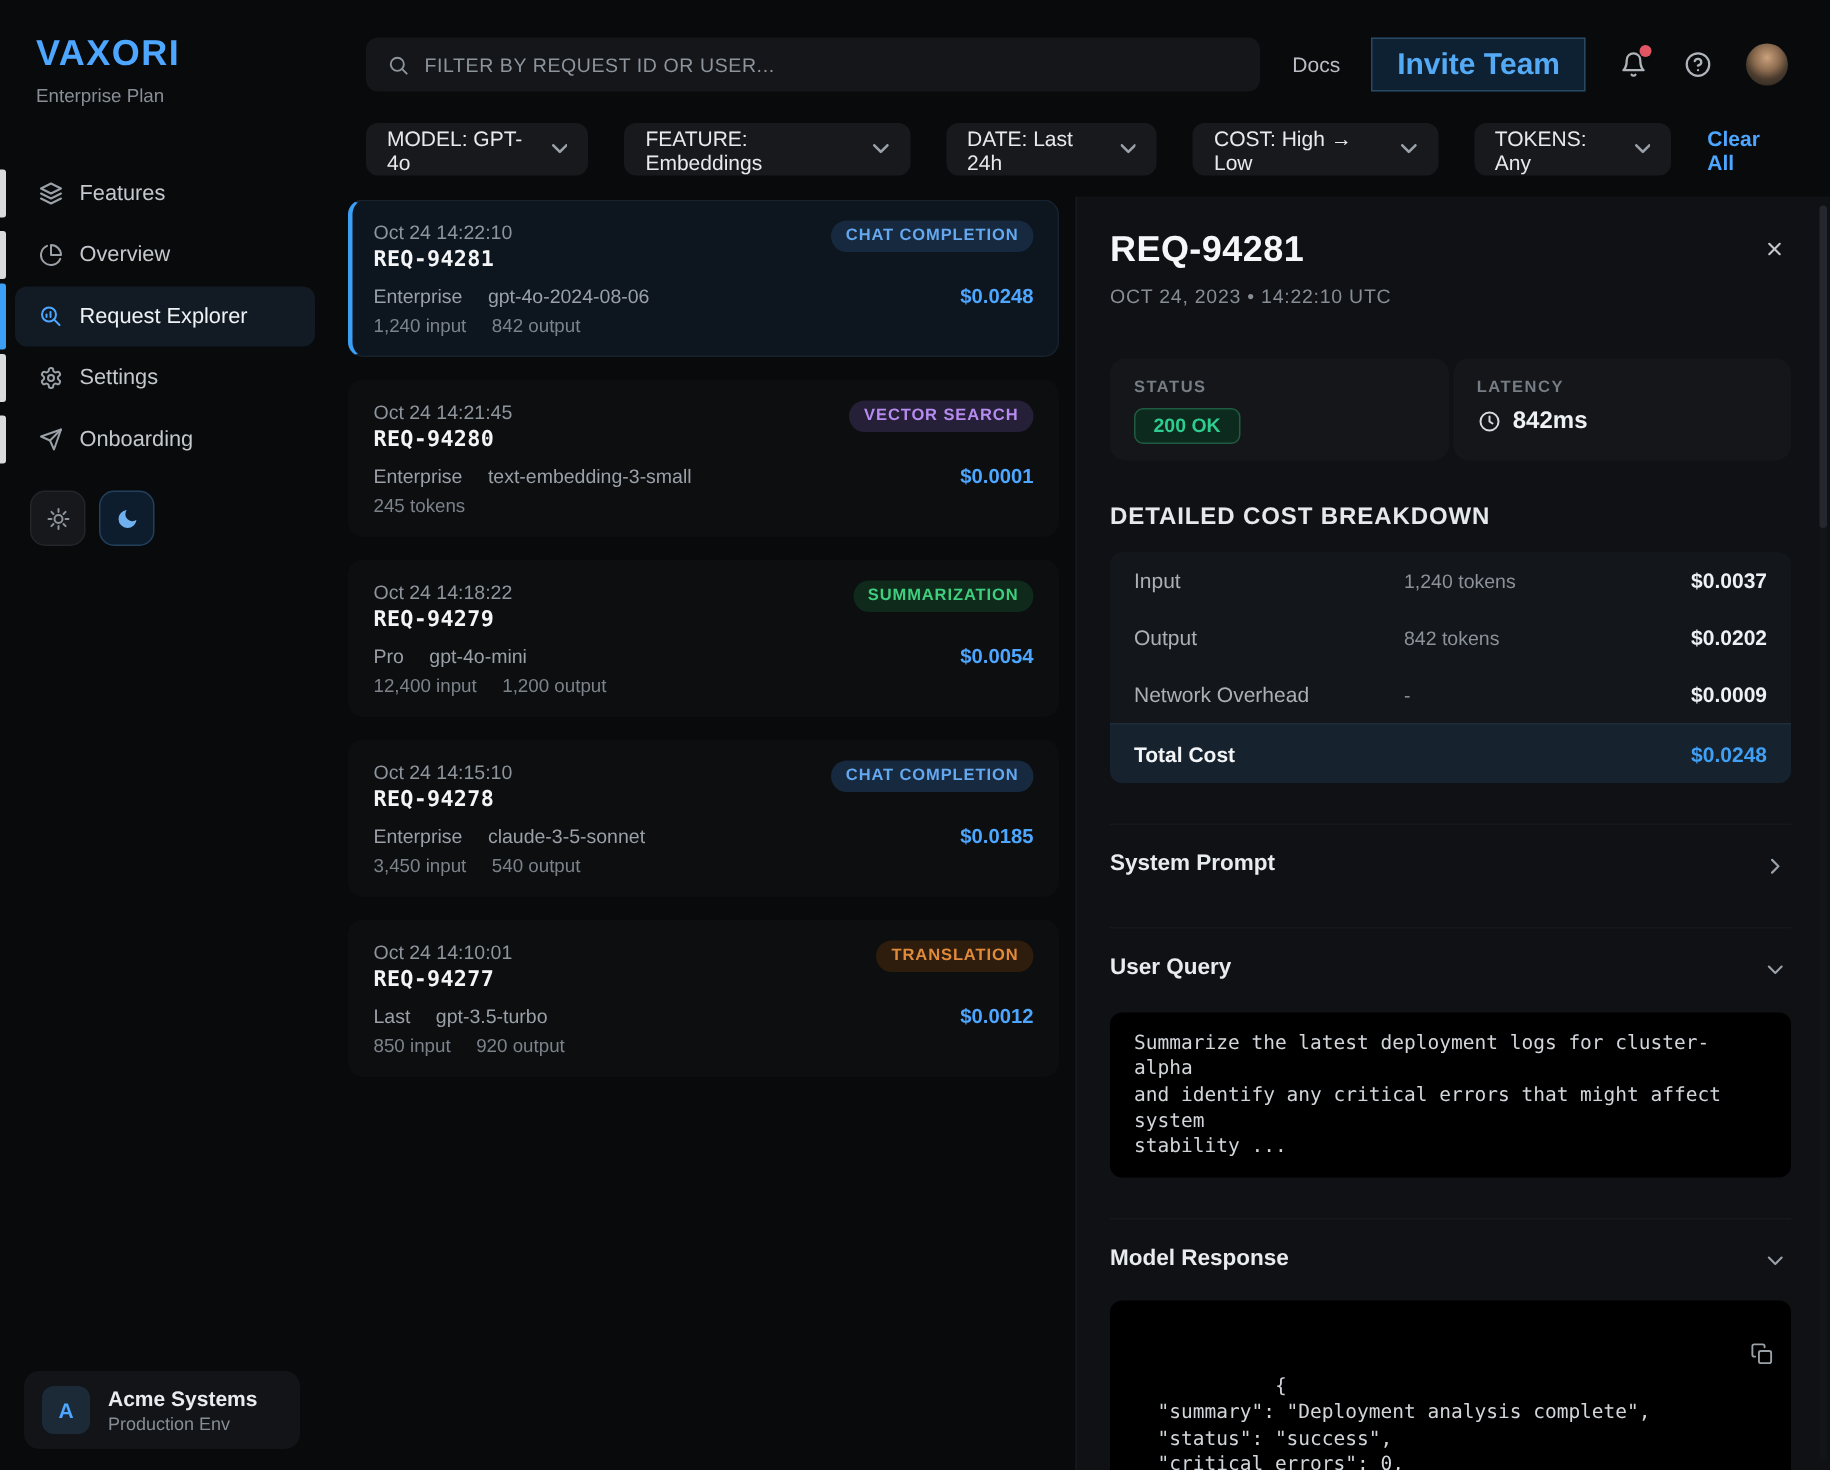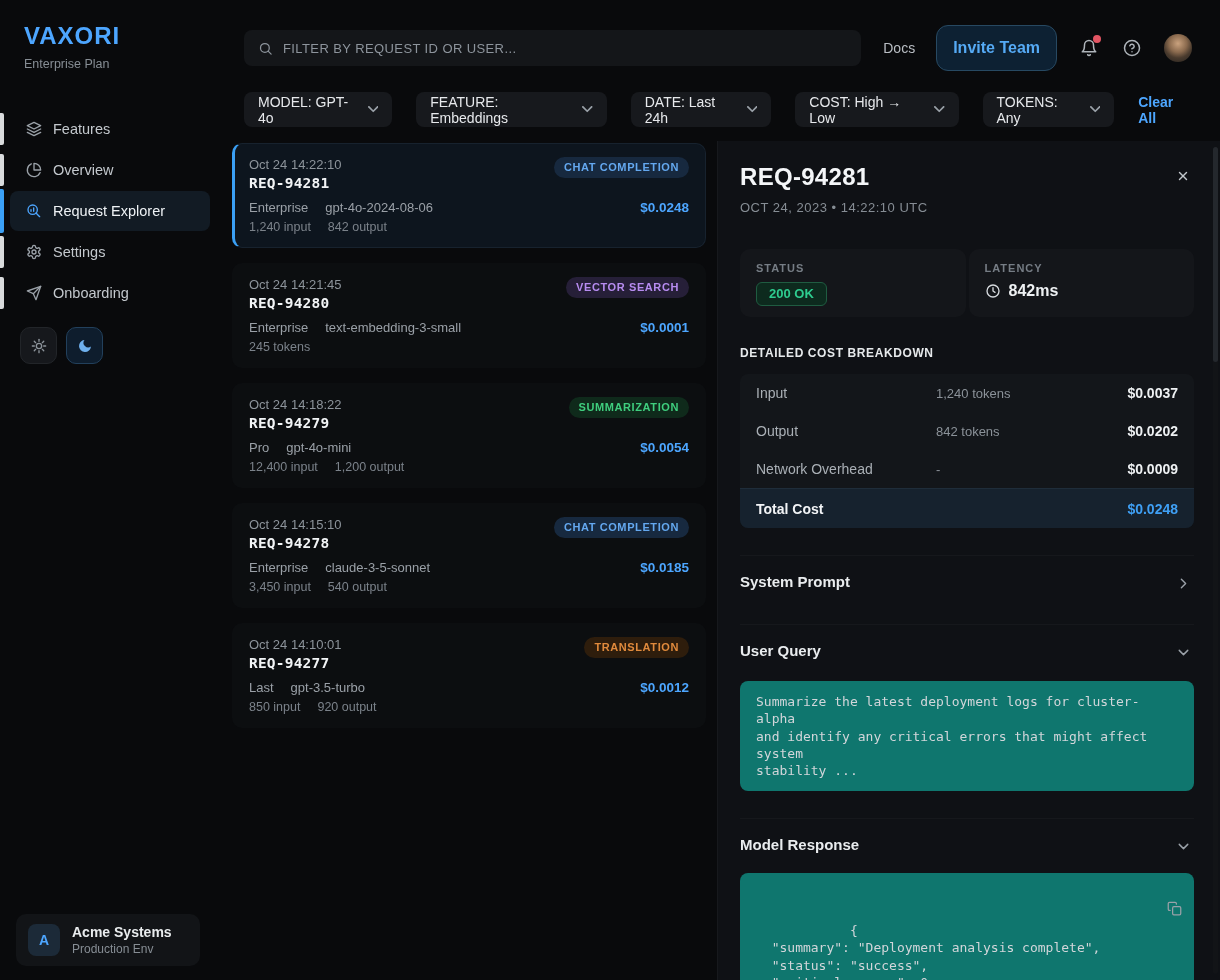--- a/index.html
+++ b/index.html
@@ -62,22 +62,22 @@
   .search svg { width:15px; height:15px; stroke:#8d949c; fill:none; stroke-width:2; stroke-linecap:round; flex:0 0 auto; }
   .search input {
     flex:1; background:transparent; border:none; outline:none;
     color:#dfe3e6; font-size:13px; letter-spacing:.4px;
     font-family:"Liberation Sans","DejaVu Sans",sans-serif;
   }
   .search input::placeholder { color:#8d949c; }
   .top-right { display:flex; align-items:center; gap:21px; margin-left:auto; }
   .docs-link { color:#b9bec4; font-size:14px; cursor:pointer; }
   .invite-btn {
-    height:46px; padding:0 16px; border-radius:12px; background:#0d2133;
-    border:1px solid #274962; color:#55aaf5; font-size:16px; font-weight:600; cursor:pointer;
+    height:36px; padding:0 16px; border-radius:0; background:#0d2133;
+    border:1px solid #274962; color:#55aaf5; font-size:20px; font-weight:600; cursor:pointer;
     font-family:"Liberation Sans","DejaVu Sans",sans-serif;
   }
   .icon-btn { position:relative; width:22px; height:22px; display:flex; align-items:center; justify-content:center; cursor:pointer; }
   .icon-btn svg { width:18px; height:18px; stroke:#aeb4ba; fill:none; stroke-width:2; stroke-linecap:round; stroke-linejoin:round; }
   .notif-dot { position:absolute; top:-2px; right:-1px; width:8px; height:8px; border-radius:50%; background:#e25563; }
   .avatar {
     width:28px; height:28px; border-radius:50%; cursor:pointer;
     background:radial-gradient(circle at 50% 34%, #caa27e 0%, #8a6a4e 38%, #4a3b2e 62%, #23201d 100%);
   }
 
@@ -126,37 +126,37 @@
   .d-date { margin-top:9px; font-size:13px; color:#868d94; letter-spacing:.5px; }
   .metrics { display:flex; gap:3px; margin-top:34px; }
   .metric { flex:1; height:68px; background:#14161a; border-radius:10px; padding:13px 16px; }
   .m-label { font-size:11px; letter-spacing:1px; color:#767d85; font-weight:600; }
   .status-pill {
     display:inline-block; margin-top:8px; font-size:13px; font-weight:700; color:#2ecc8f;
     background:#0d2a1e; border:1px solid #1f5c41; border-radius:6px; padding:3px 12px 4px;
   }
   .m-value { display:flex; align-items:center; gap:8px; margin-top:8px; font-size:16px; font-weight:600; color:#eef1f3; }
   .m-value svg { width:16px; height:16px; stroke:#d6dade; fill:none; stroke-width:2; stroke-linecap:round; stroke-linejoin:round; }
-  .section-label { margin-top:29px; font-size:12px; font-weight:700; letter-spacing:.6px; color:#e6e9eb; }
+  .section-label { margin-top:29px; font-size:16px; font-weight:700; letter-spacing:.6px; color:#e6e9eb; }
   .cost-table { margin-top:14px; background:#13161a; border-radius:8px; overflow:hidden; }
   .ct-row { display:grid; grid-template-columns:1fr 150px 92px; align-items:center; padding:10px 16px; height:38px; }
   .ct-label { font-size:14px; color:#aab0b6; }
   .ct-tokens { font-size:13px; color:#8b9299; }
   .ct-cost { font-size:14px; font-weight:600; color:#eef1f3; text-align:right; }
   .ct-total { background:#16222e; border-top:1px solid #1f2d3a; height:40px; }
   .ct-total .ct-label { font-weight:700; color:#f2f4f6; }
   .ct-total .ct-cost { color:#3fa0f5; font-weight:700; }
   .d-section { border-top:1px solid #16181c; margin-top:27px; padding-top:17px; }
   .sec-head { display:flex; justify-content:space-between; align-items:flex-start; }
   .sec-title { font-size:15px; font-weight:600; color:#e9ecee; }
   .sec-sub { margin-top:6px; font-size:13px; color:#868d94; }
   .sec-chevron { cursor:pointer; padding:2px; }
   .sec-chevron svg { width:17px; height:17px; stroke:#9aa1a8; fill:none; stroke-width:2; stroke-linecap:round; stroke-linejoin:round; }
   .code-block {
-    margin-top:15px; background:#0f766e; border-radius:8px; padding:12px 16px;
+    margin-top:15px; background:#000000; border-radius:8px; padding:12px 16px;
     font-family:"DejaVu Sans Mono","Liberation Mono",monospace;
     font-size:13px; line-height:1.33; color:#d2d6da; white-space:pre-wrap; position:relative;
   }
   .code-block.json { margin-top:13px; padding:14px 16px; }
   .copy-btn { position:absolute; top:10px; right:12px; cursor:pointer; }
   .copy-btn svg { width:15px; height:15px; stroke:#9aa1a8; fill:none; stroke-width:2; stroke-linecap:round; stroke-linejoin:round; }
   .scrollbar { position:absolute; top:6px; right:2px; width:5px; height:calc(100% - 12px); background:#121417; border-radius:3px; }
   .scroll-thumb { width:5px; height:215px; background:#24282d; border-radius:3px; }
 </style>
 </head>

